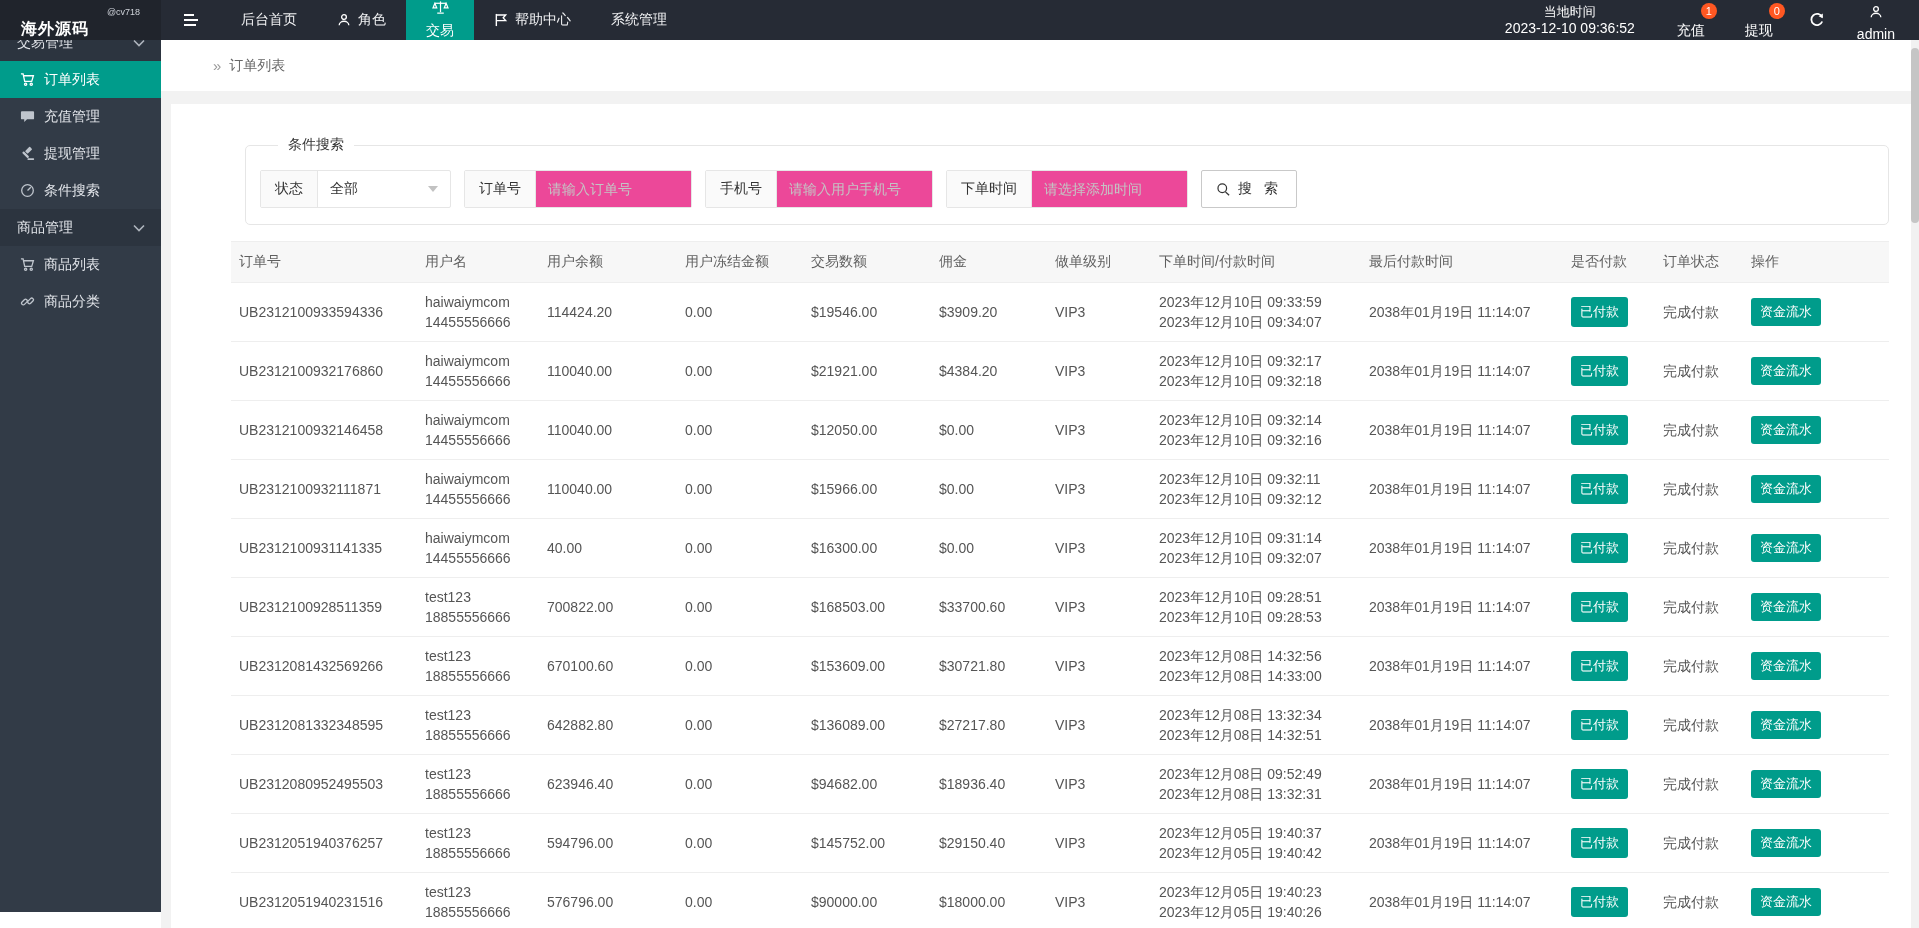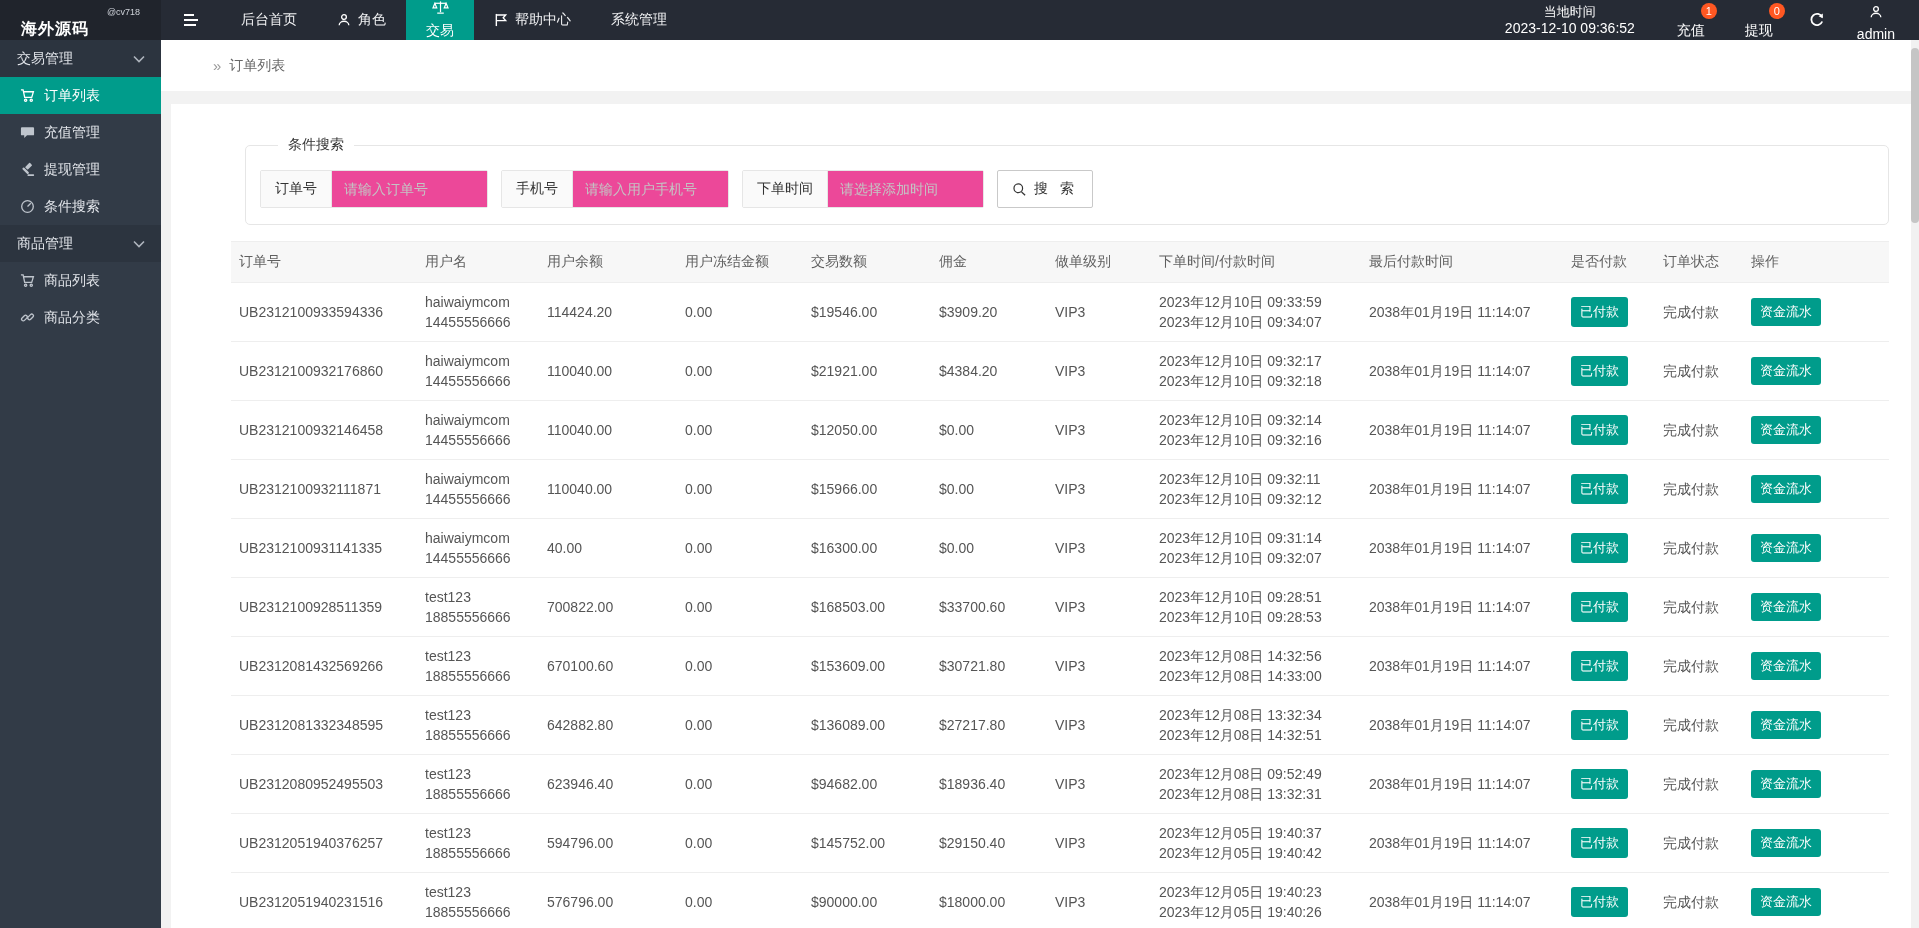--- a/index.html
+++ b/index.html
@@ -25,21 +25,21 @@
   .local-time .lt-value { font-size:14px; }
   .header-action { position:relative; display:flex; align-items:flex-end; padding:0 20px;
     font-size:14px; cursor:pointer; }
   .badge { position:absolute; top:3px; right:8px; min-width:16px; height:16px; line-height:16px;
     background:var(--badge); color:#fff; font-size:11px; border-radius:8px; text-align:center;
     padding:0 2px; }
   .refresh-btn { display:flex; align-items:center; padding:0 16px; cursor:pointer; }
   .user-menu { display:flex; align-items:center; gap:7px; padding:5px 24px 0 16px; font-size:14px; cursor:pointer;flex-direction:column; }
 
   
-  .sidebar { position:absolute; top:40px; left:0; width:161px; height:888px; background:#323B47; }
+  .sidebar { position:absolute; top:24px; left:0; width:161px; height:888px; background:#323B47; }
   .side-row { height:37px; display:flex; align-items:center; font-size:14px; color:#E2E5EA; cursor:pointer; }
   .side-group { background:#2C343F; padding:0 16px 0 17px; justify-content:space-between; }
   .side-item { padding-left:20px; gap:9px; background:#323B47; }
   .side-item .icon { color:#BFC5CD; display:flex; }
   .side-item.active { background:var(--accent); color:#fff; }
   .side-item.active .icon { color:#fff; }
   .chev { color:#AEB4BD; display:flex; }
 
   
   .main { position:absolute; top:40px; left:161px; right:8px; bottom:0; background:#F2F2F2; }
@@ -273,20 +273,27 @@
   <div class="breadcrumb">
     <span class="sep">»</span>
     <span>订单列表</span>
   </div>
 
   <div class="content-card">
     <fieldset class="search">
       <legend>条件搜索</legend>
       <div class="filter-row">
 
+        <div class="input-group">
+          <span class="input-addon">状态</span>
+          <div class="select-box">
+            <span>全部</span>
+            <span class="caret-down"></span>
+          </div>
+        </div>
 
         <div class="input-group">
           <span class="input-addon">订单号</span>
           <input type="text" placeholder="请输入订单号" style="">
         </div>
 
 
         <div class="input-group">
           <span class="input-addon">手机号</span>
           <input type="text" placeholder="请输入用户手机号" style="">

